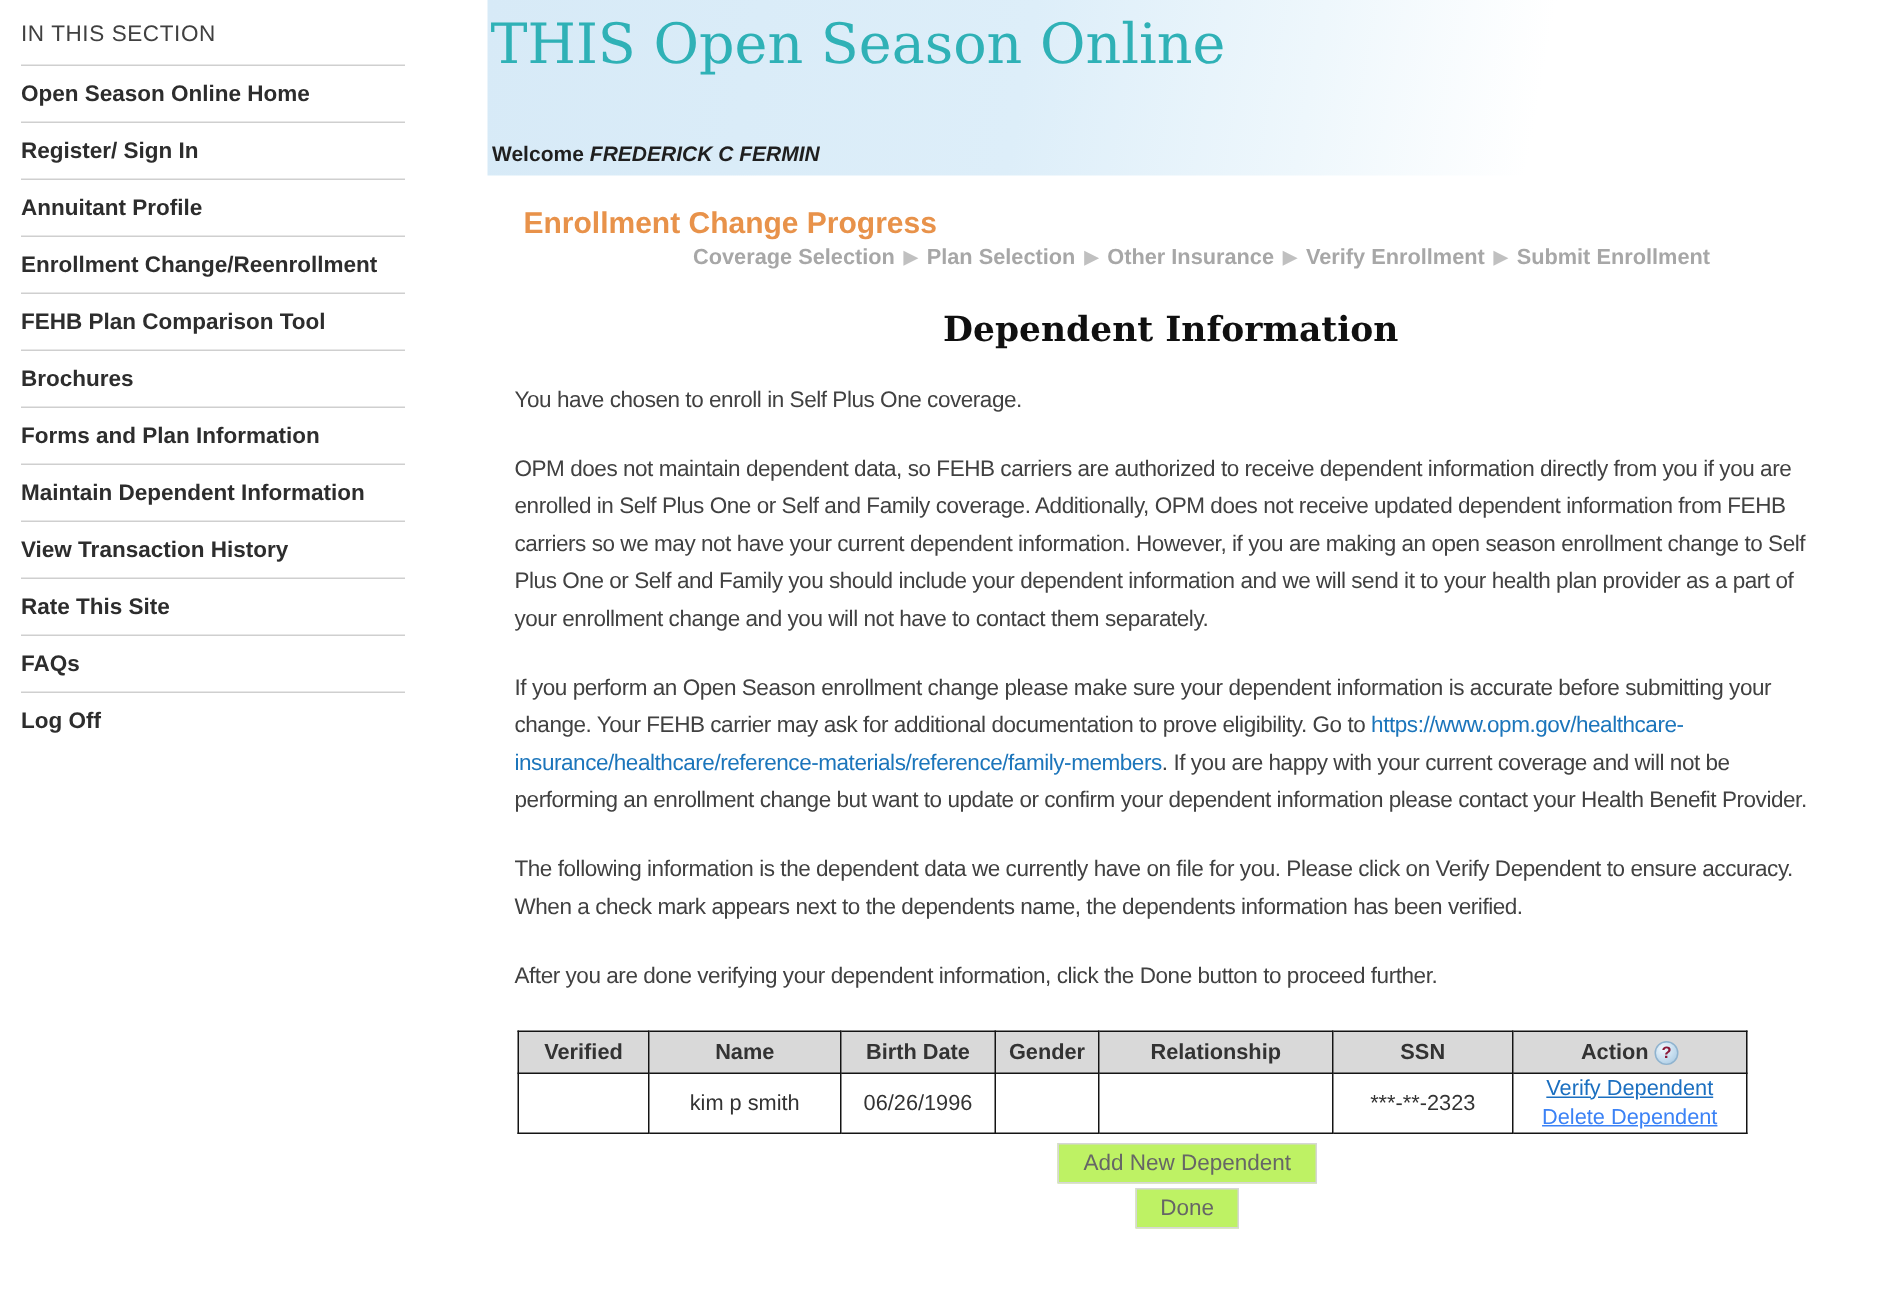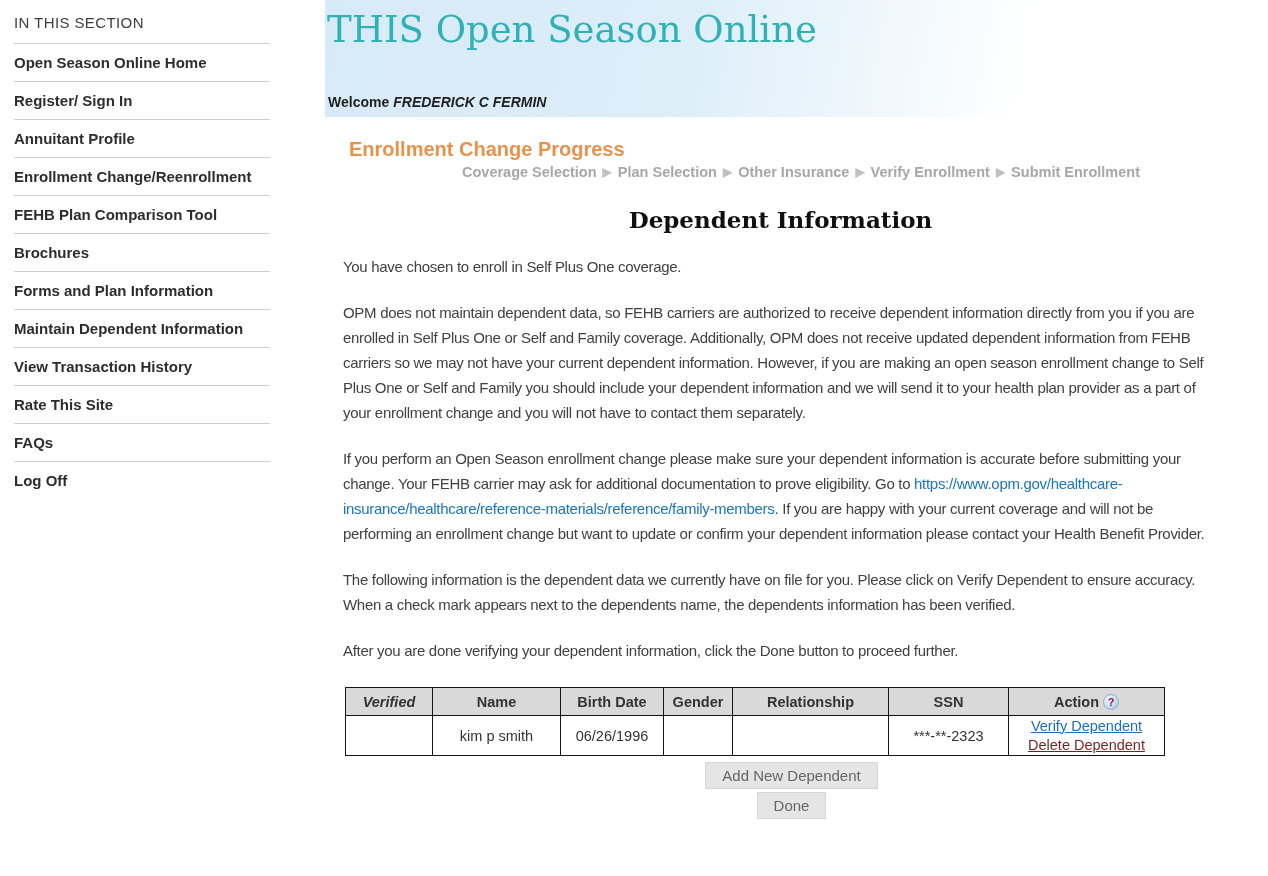--- a/index.html
+++ b/index.html
@@ -75,46 +75,46 @@
   table.dep-table { border-collapse: collapse; }
   .dep-table th, .dep-table td {
     border: 1px solid #141414;
     text-align: center; padding: 0 6px;
   }
   .dep-table th {
     background: #d9d9d9; height: 28px;
     font-size: 14.5px; color: #333; font-weight: bold;
   }
   .dep-table td { height: 40px; font-size: 14.5px; color: #333; }
-  .col-verified { width: 87px; font-style: italic; }
+  .col-verified { width: 87px; }
   .col-name { width: 128px; }
   .col-birth { width: 103px; }
   .col-gender { width: 69px; }
   .col-rel { width: 156px; }
   .col-ssn { width: 120px; }
   .col-action { width: 156px; }
   .help-icon {
     display: inline-block; width: 16px; height: 16px; line-height: 15px;
     border-radius: 50%;
     background: radial-gradient(circle at 35% 30%, #f2f9fe, #b9d5ea 70%, #9cc0dc);
     border: 1px solid #8fb3cf;
     color: #8b1a3a; font-size: 11px; font-weight: bold;
     text-align: center; vertical-align: 1px; margin-left: 4px;
     cursor: pointer;
   }
   .action-link { display: block; font-size: 14.5px; line-height: 19px; cursor: pointer; }
   .verify-link { color: #1b6fc0; }
-  .delete-link { color: #7f1d1d; }
+  .delete-link { color: #3b82f6; }
 
   
   .button-row { width: 893px; text-align: center; margin-top: 6px; }
   .ui-button {
     font-family: "Liberation Sans", sans-serif;
     font-size: 15px; color: #666;
-    background: #e5e5e5;
+    background: #bef264;
     border: 1px solid #d6d6d6;
     padding: 4px 16px;
     cursor: pointer;
   }
   .done-row { margin-top: 3px; }
 </style>
 </head>
 <body>
 
 <div class="sidebar">

